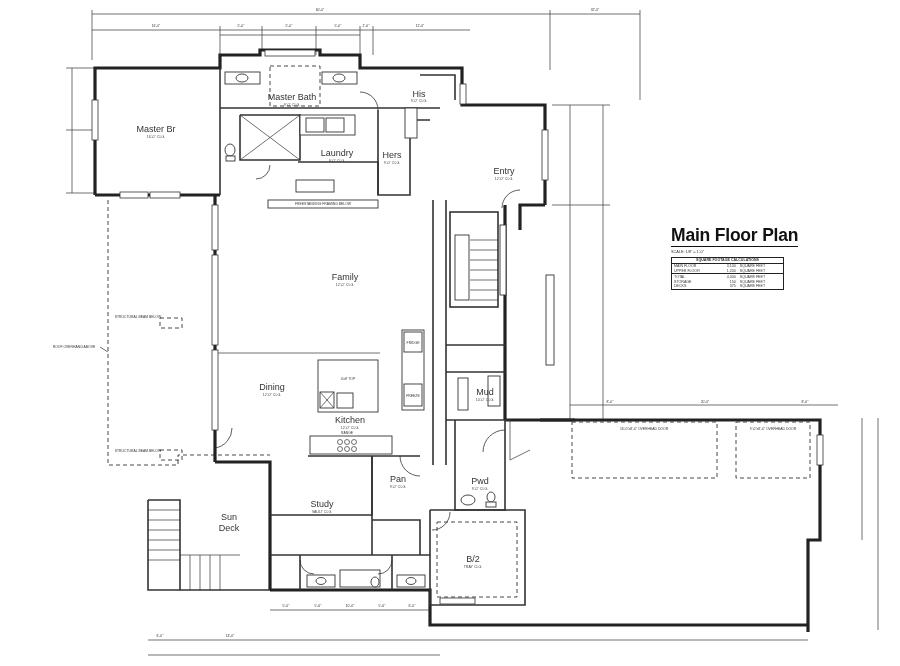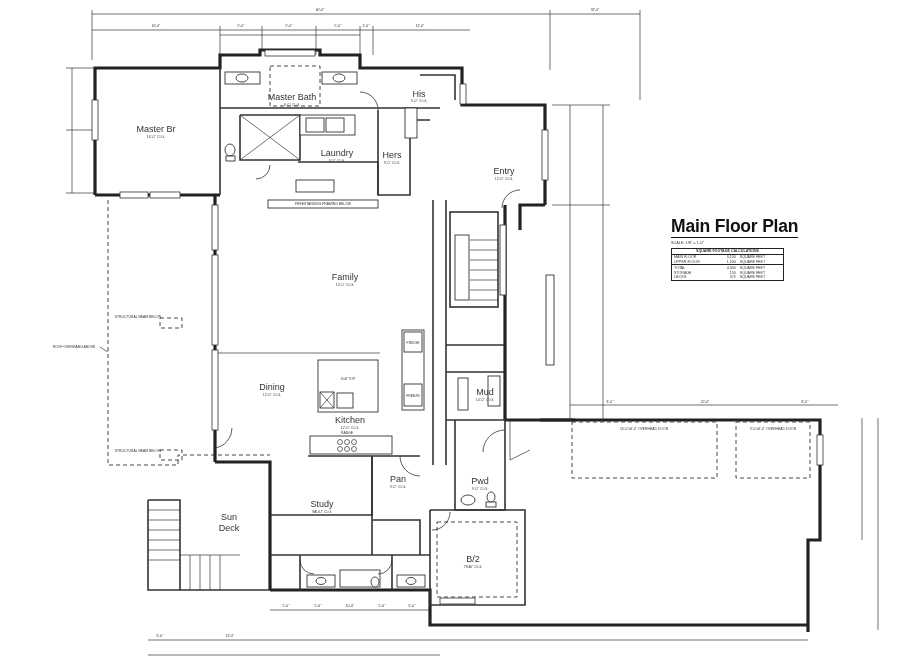--- a/index.html
+++ b/index.html
@@ -7,21 +7,21 @@
     #plan { position: absolute; left: 0; top: 0; width: 900px; height: 666px; }
     .wall { fill: none; stroke: #222; stroke-width: 3.2; stroke-linejoin: miter; }
     .wall-thin { fill: none; stroke: #333; stroke-width: 1.6; }
     .dim { stroke: #333; stroke-width: 0.7; fill: none; }
     .dash { stroke: #333; stroke-width: 0.9; fill: none; stroke-dasharray: 4 3; }
     .fixture { fill: #fff; stroke: #333; stroke-width: 0.9; }
     .door { fill: none; stroke: #333; stroke-width: 0.8; }
     .room-label { font-family: "Liberation Sans", sans-serif; font-size: 9px; fill: #333; text-anchor: middle; }
     .room-sub { font-family: "Liberation Sans", sans-serif; font-size: 3.6px; fill: #444; text-anchor: middle; }
     .tiny { font-family: "Liberation Sans", sans-serif; font-size: 3.4px; fill: #333; text-anchor: middle; }
-    .title-block { position: absolute; left: 671px; top: 216px; width: 140px; }
+    .title-block { position: absolute; left: 671px; top: 225px; width: 140px; }
     .title { font-family: "Liberation Sans", sans-serif; font-weight: bold; font-size: 17.5px; color: #111; letter-spacing: -0.2px; line-height: 20px; border-bottom: 1.5px solid #111; padding-bottom: 1px; display: inline-block; }
     .scale { font-family: "Liberation Sans", sans-serif; font-size: 3.8px; color: #333; margin-top: 3px; }
     .area-table { margin-top: 3px; border: 1px solid #222; width: 113px; font-family: "Liberation Sans", sans-serif; font-size: 3.6px; color: #333; border-collapse: collapse; }
     .area-table td { padding: 0.4px 2px; white-space: nowrap; }
     .area-table .hdr td { border-bottom: 0.7px solid #222; font-weight: bold; text-align: center; }
     .area-table .sep td { border-top: 0.7px solid #222; }
     .num { text-align: right; }
   </style>
 </head>
 <body>

